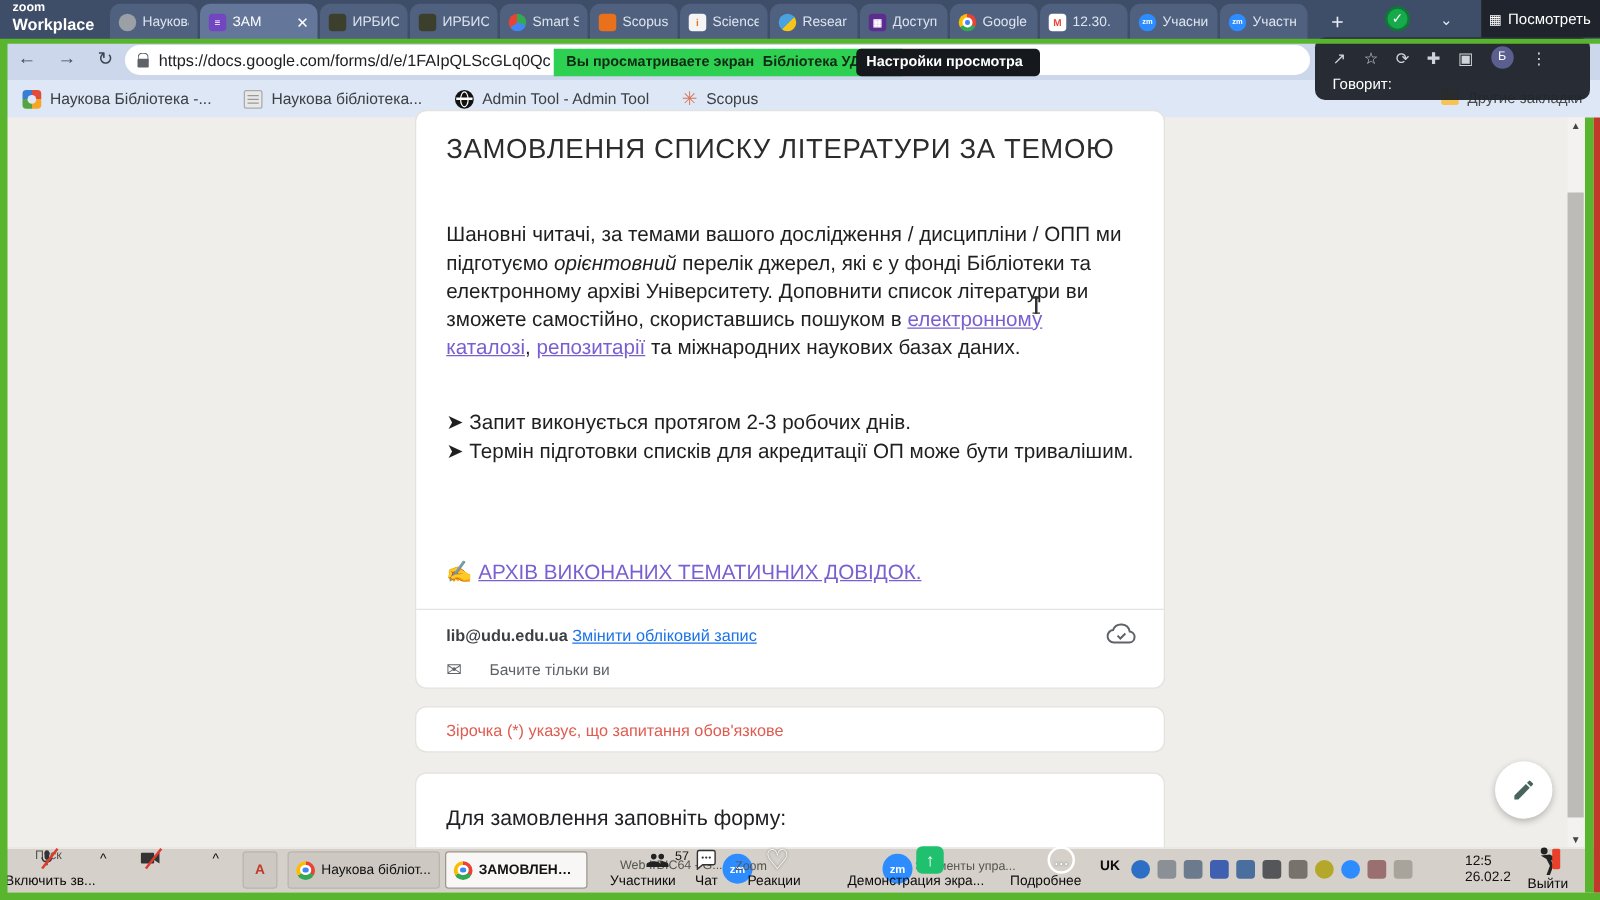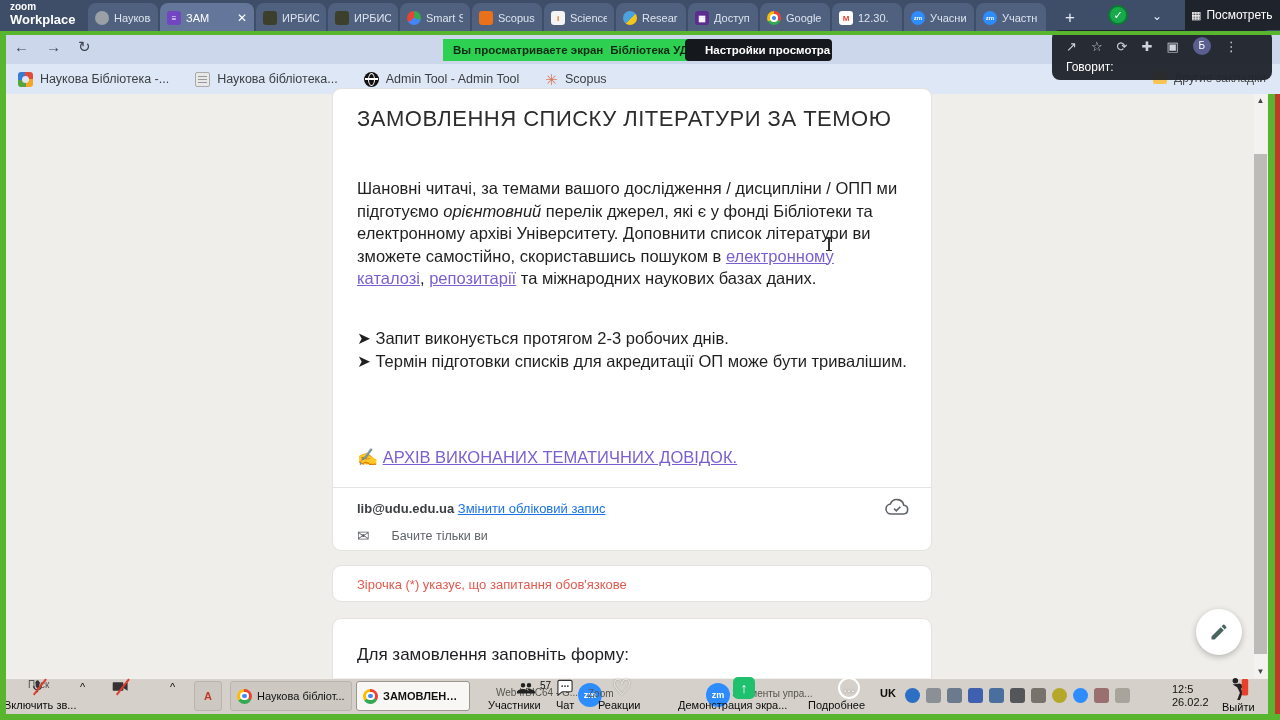--- a/index.html
+++ b/index.html
@@ -36,21 +36,21 @@
   .navglyph { font-size:15px; color:#3f4652; top:5px; }
   .urlpill { left:100px; top:3px; width:948px; height:24px; background:#fff; border-radius:13px; display:flex; align-items:center; padding:0 10px; gap:8px; }
   .lockbody { width:9px; height:7px; background:#5f6368; border-radius:1px; position:relative; margin-top:4px; }
   .lockbody::before { content:""; position:absolute; width:7px; height:6px; border:1.5px solid #5f6368; border-bottom:none; border-radius:4px 4px 0 0; top:-5px; left:0; }
   .urltext { font-size:13px; color:#202124; }
   .banner { left:443px; top:39px; height:22px; background:#2ed052; display:flex; align-items:center; gap:7px; padding:0 10px; font-size:11.5px; font-weight:bold; color:#0e2a14; }
   .micwrap { position:relative; width:10px; height:14px; }
   .micbody { position:absolute; left:3px; top:0; width:4px; height:8px; background:#0e2a14; border-radius:2px; }
   .micstand { position:absolute; left:4.5px; top:8px; width:1px; height:4px; background:#0e2a14; }
   .micslash { position:absolute; left:4px; top:-1px; width:1.5px; height:16px; background:#0e2a14; transform:rotate(35deg); }
-  .viewsettings { left:685px; top:39px; height:22px; width:147px; background:#15181d; border-radius:4px; color:#fff; font-size:11.5px; font-weight:bold; display:flex; align-items:center; padding:0 20px; overflow:hidden; white-space:nowrap; }
+  .viewsettings { left:685px; top:39px; height:22px; width:147px; background:#15181d; border-radius:4px; color:#fff; font-size:11.5px; font-weight:bold; display:flex; align-items:center; padding:0 8px; overflow:hidden; white-space:nowrap; }
 
   
   .bmrow { left:0; top:64px; width:1280px; height:30px; background:#dde7f6; display:flex; align-items:center; gap:26px; padding-left:18px; }
   .bmitem { display:flex; align-items:center; gap:7px; font-size:12.5px; color:#3c4043; }
   .bmicon { width:15px; height:15px; flex:none; }
   .joomla { border-radius:3px; background:conic-gradient(#e04b3c 0 25%, #f5a623 0 50%, #57a33e 0 75%, #3a7bd5 0 100%); position:relative; }
   .joomla::after { content:""; position:absolute; inset:4px; background:#dde7f6; border-radius:50%; }
   .pageicon { background:#e8e8e8; border:1px solid #aaa; border-radius:2px; position:relative; }
   .pageicon::after { content:""; position:absolute; left:2px; top:3px; right:2px; height:1.5px; background:#999; box-shadow:0 3px 0 #999, 0 6px 0 #999; }
   .globeicon { border-radius:50%; background:#111; position:relative; }
@@ -175,20 +175,24 @@
 
 <div class="abs viewpanel">
   <span style="color:#fff;font-size:11px;">▦</span>
   <span>Посмотреть</span>
 </div>
 
 <div class="abs addrrow">
   <span class="abs navglyph" style="left:14px;">←</span>
   <span class="abs navglyph" style="left:46px;">→</span>
   <span class="abs navglyph" style="left:78px;">↻</span>
+  <div class="abs urlpill">
+    <span class="lockbody"></span>
+    <span class="urltext ellip">https://docs.google.com/forms/d/e/1FAIpQLScGLq0Qc</span>
+  </div>
 </div>
 
 <div class="abs banner">
   <span>Вы просматриваете экран</span>
   <span>Бібліотека УДУ</span>
   <span class="micwrap">
     <span class="micbody"></span>
       <span class="micstand"></span>
       <span class="micslash"></span>
   </span>

